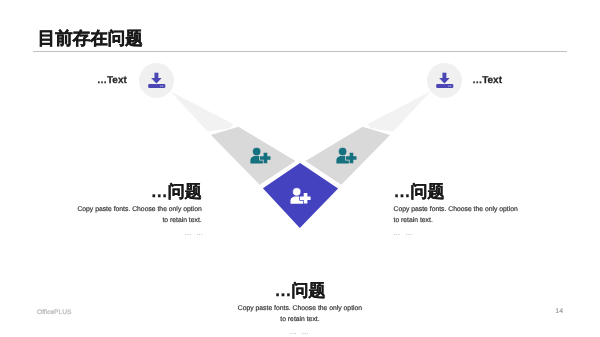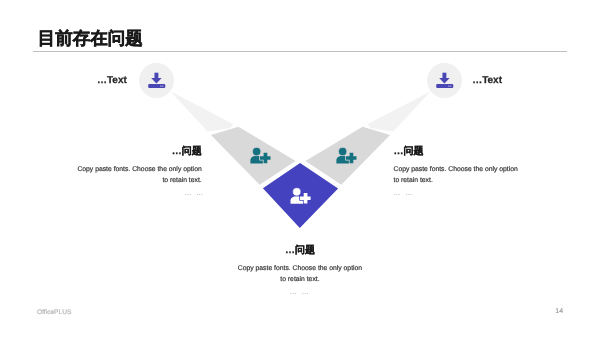--- a/index.html
+++ b/index.html
@@ -26,21 +26,21 @@
   #dl-icon-right{left:426.5px;top:63px;}
 
   
   .node-label{position:absolute;font-size:10px;font-weight:bold;color:#262626;-webkit-text-stroke:0.25px #262626;
               letter-spacing:0px;white-space:nowrap;}
   #node-left-label{left:97px;top:74.5px;}
   #node-right-label{left:472.2px;top:74.5px;}
 
   
   .block{position:absolute;}
-  .block .bhead{font-size:10px;font-weight:bold;color:#1a1a1a;line-height:12px;margin-bottom:6px;-webkit-text-stroke:0.25px #1a1a1a;}
+  .block .bhead{font-size:17px;font-weight:bold;color:#1a1a1a;line-height:12px;margin-bottom:6px;margin-top:40px;-webkit-text-stroke:0.25px #1a1a1a;}
   .block .bbody{font-size:6.8px;color:#333333;line-height:11.3px;-webkit-text-stroke:0.18px #333333;}
   .block .bdots{font-size:6.8px;color:#8a8a8a;line-height:11.3px;margin-top:1px;letter-spacing:1.6px;}
 
   #block-left{left:70px;top:146px;width:131.7px;text-align:right;}
   #block-left .bdots{position:relative;left:3px;}
   #block-right{left:393.5px;top:146px;width:131.7px;text-align:left;}
   #block-bottom{left:234.1px;top:245px;width:131.7px;text-align:center;}
 
   
   #footer-brand{position:absolute;left:37px;top:308.5px;font-size:6.6px;color:#b5b5b5;-webkit-text-stroke:0.2px #b5b5b5;}

